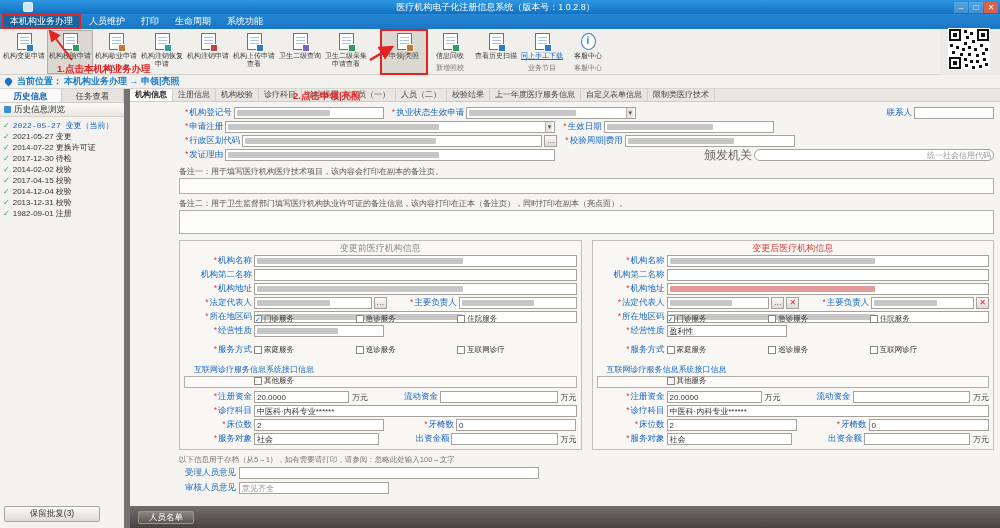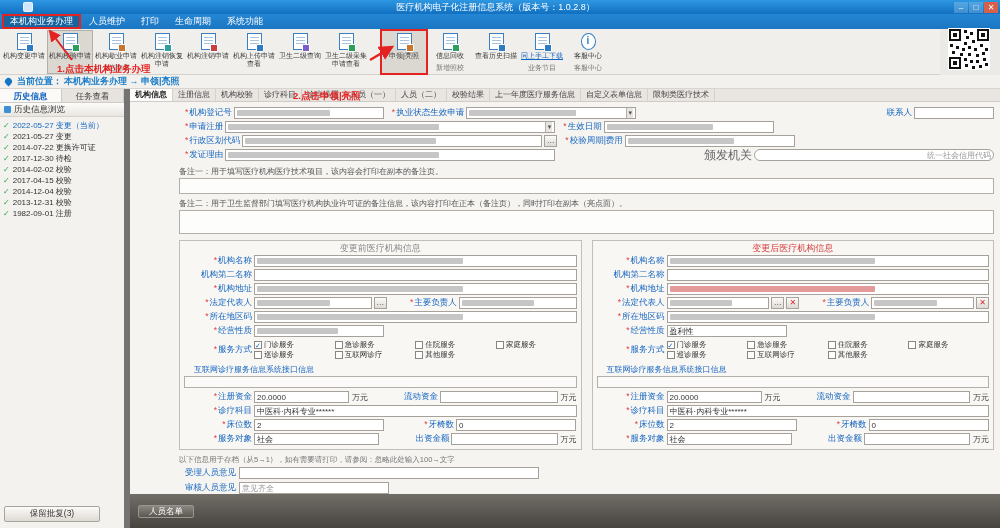--- a/index.html
+++ b/index.html
@@ -42,21 +42,21 @@
 .sidebar{position:absolute;top:89px;left:0;width:130px;bottom:0;background:#f4f2ef;border-right:6px solid #737373;}
 .side-tabs{display:flex;height:14px;border-bottom:1px solid #cfccc7;}
 .side-tab{flex:1;text-align:center;font-size:8.5px;line-height:14px;color:#444;background:#e7e4df;border-right:1px solid #cfccc7;}
 .side-tab.active{background:#fbfaf8;color:#1565c0;font-weight:bold;}
 .side-header{height:14px;background:linear-gradient(#fdfcfa,#e9e6e1);border-bottom:1px solid #d6d3cd;font-size:8.5px;color:#333;padding-left:4px;display:flex;align-items:center;gap:3px;}
 .shicon{width:7px;height:7px;background:#3c8fd4;border-radius:1px;}
 .tree{padding:3px 0 0 3px;}
 .tnode{display:flex;align-items:center;height:11px;gap:3px;}
 .tchk{color:#2ca74e;font-size:8px;font-weight:bold;line-height:1;}
 .ttxt{font-size:8px;color:#333;white-space:nowrap;}
-.tnode.cur .ttxt{color:#1565c0;}
+.tnode.cur .ttxt{color:#1565c0;font-family:Liberation Mono, monospace;}
 .side-bottom-btn{position:absolute;left:4px;bottom:6px;width:96px;height:16px;font-size:8.5px;background:linear-gradient(#fcfbf9,#dedad4);border:1px solid #a8a49e;border-radius:2px;color:#333;}
 
 .main{position:absolute;top:89px;left:130px;right:0;bottom:0;background:#f6f4f1;}
 .main-tabs{display:flex;height:13px;background:#e9e6e2;border-bottom:1px solid #cfccc7;overflow:hidden;}
 .mtab{font-size:8px;line-height:12px;padding:0 5px;color:#444;border-right:1px solid #d4d1cb;white-space:nowrap;}
 .mtab.active{background:#fdfcfa;color:#222;font-weight:bold;}
 .form-area{position:absolute;top:13px;left:0;right:0;bottom:18px;background:#f6f4f1;padding:4px 6px;overflow:hidden;margin-left:43px;}
 .frow{display:flex;align-items:center;height:14px;gap:2px;}
 .flbl{font-size:8.5px;color:#1565c0;text-align:right;white-space:nowrap;padding-left:6px;}
 .flbl .req{color:#e23b3b;font-style:normal;margin-right:1px;}
@@ -73,28 +73,28 @@
 .unit{font-size:8px;color:#444;margin-left:1px;white-space:nowrap;}
 .remark{font-size:8px;color:#555;margin-top:4px;}
 .remark-box{height:16px;background:#fdfdfc;border:1px solid #b3afa8;margin-top:1px;}
 .remark-box.tall{height:24px;}
 .panels{display:flex;gap:10px;margin-top:6px;}
 .panel{flex:1;border:1px solid #c3bfb8;background:#f8f7f4;padding:1px 4px 3px;min-width:0;}
 .ptitle{text-align:center;font-size:9px;color:#8a8a8a;height:12px;line-height:12px;}
 .ptitle.red{color:#d43c3c;}
 .panel .flbl{width:68px;flex-shrink:0;}
 .frow.cg{height:24px;}
-.cgopts{display:flex;flex-wrap:wrap;flex:1;align-content:center;}
+.cgopts{display:flex;flex-wrap:wrap;flex:1;align-content:center;gap:21px;}
 .cbitem{display:flex;align-items:center;width:25%;gap:2px;font-size:7.5px;color:#333;}
 .cb{width:8px;height:8px;border:1px solid #8a867f;background:#fff;font-size:7px;line-height:7px;text-align:center;color:#1565c0;flex-shrink:0;}
 .gline{font-size:8px;color:#1565c0;margin-top:2px;padding-left:10px;}
 .gbox{height:12px;border:1px solid #b3afa8;background:#fbfaf8;margin:1px 0 2px;}
 .hint{font-size:7.5px;color:#777;margin-top:5px;}
 .oprow{display:flex;align-items:center;height:14px;gap:3px;margin-top:1px;}
-.bottombar{position:absolute;left:0;right:0;bottom:0;height:34px;background:linear-gradient(#716d67,#474440);display:flex;align-items:center;padding-left:8px;}
+.bottombar{position:absolute;left:0;right:0;bottom:0;height:22px;background:linear-gradient(#716d67,#474440);display:flex;align-items:center;padding-left:8px;}
 .bb-btn{height:13px;padding:0 10px;font-size:8.5px;color:#fff;background:linear-gradient(#8a8680,#5a5650);border:1px solid #9a968f;border-radius:2px;}
 
 .overlay{position:absolute;inset:0;width:1000px;height:528px;pointer-events:none;z-index:50;}
 .ann{position:absolute;color:#e42222;font-weight:bold;font-size:9.5px;z-index:51;white-space:nowrap;}
 .ann1{left:57px;top:63px;}
 .ann2{left:293px;top:58px;margin-top:32px;}
 </style>
 </head>
 <body>
 

